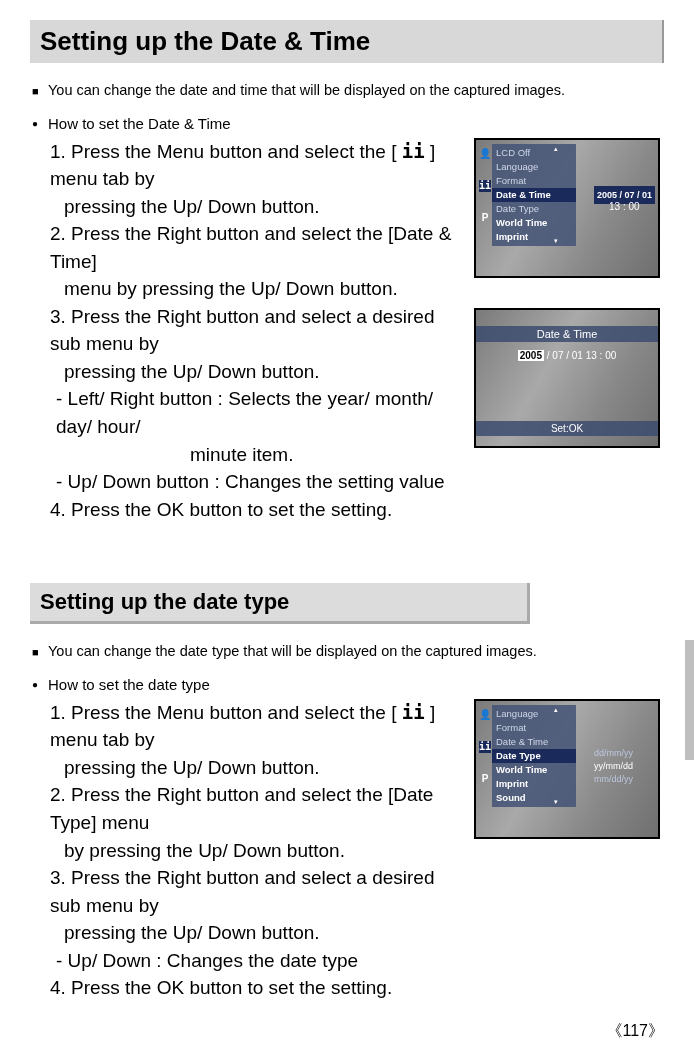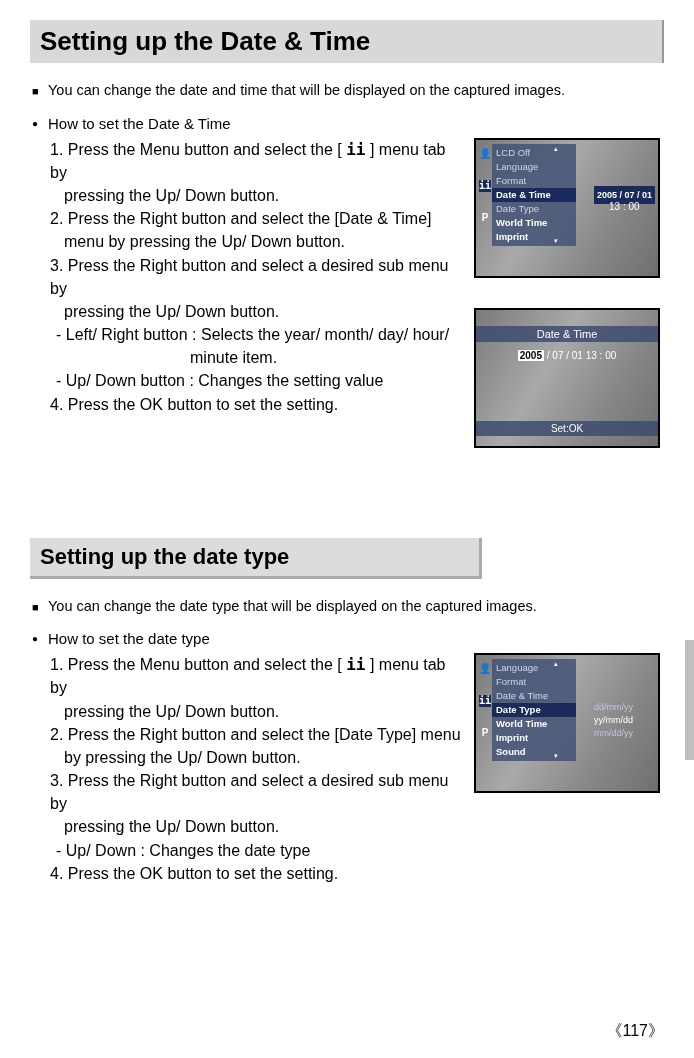--- a/index.html
+++ b/index.html
@@ -44,21 +44,21 @@
     top: 3px;
   }
   .rel { position: relative; }
   .subhead {
     font-size: 15px;
     margin-bottom: 6px;
     padding-left: 18px;
   }
   .steps {
     padding-left: 20px;
-    font-size: 16px;
+    font-size: 19px;
     line-height: 1.45;
   }
   .content-row {
     display: flex;
     gap: 12px;
     align-items: flex-start;
   }
   .content-left { flex: 1; }
   .content-right { width: 190px; }
   .lcd {
@@ -169,21 +169,21 @@
   .section-gap { height: 60px; }
   .title-bar2 {
     background: #dcdcdc;
     padding: 6px 10px;
     font-size: 22px;
     font-weight: bold;
     margin-bottom: 18px;
     border-right: 3px solid #aaa;
     border-bottom: 3px solid #aaa;
     display:inline-block;
-    width: 452px;
+    width: 500px;
   }
   .sub-vals {
     position:absolute;
     left: 118px;
     top: 46px;
     font-size:9px;
     color:#bcc6de;
     line-height:13px;
   }
   .sub-vals .selv { color:#fff; font-weight:normal; }

